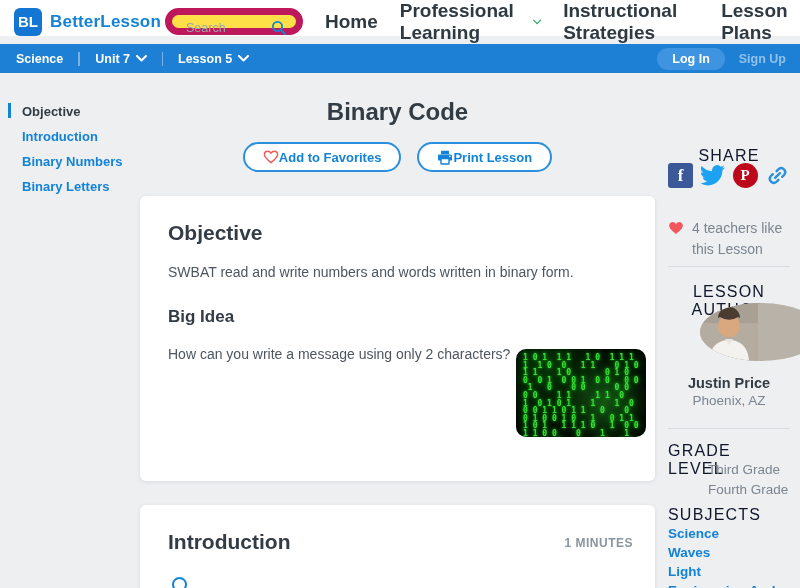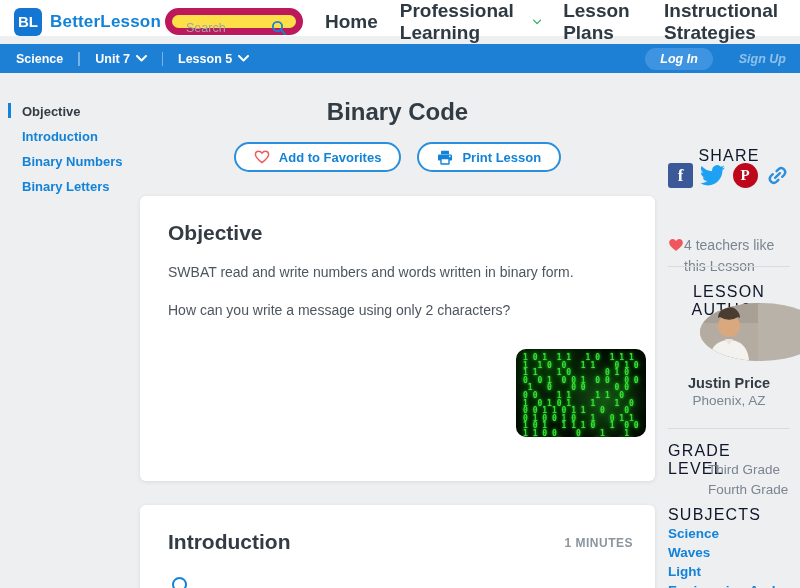--- a/index.html
+++ b/index.html
@@ -20,36 +20,36 @@
   .search .mag { position:absolute; right:9px; top:5px; }
   .topnav { position:absolute; left:325px; top:0; height:44px; display:flex; align-items:center; gap:22px; }
   .topnav .nav-item { font-size:19px; font-weight:bold; color:#2f3942; display:flex; align-items:center; gap:7px; cursor:pointer; }
 
   
   .bluebar { position:absolute; top:44px; left:0; width:800px; height:29px; background:#1e80d5;
              display:flex; align-items:center; }
   .crumb { color:#fff; font-size:12.5px; font-weight:bold; display:flex; align-items:center; gap:6px; padding:0 15px; cursor:pointer; }
   .crumb:first-child { padding-left:16px; }
   .crumb-sep { width:1px; height:14px; background:rgba(255,255,255,.4); }
-  .auth { position:absolute; right:10px; top:0; height:29px; display:flex; align-items:center; gap:26px;font-style:italic; }
+  .auth { position:absolute; right:10px; top:0; height:29px; display:flex; align-items:center; gap:14px; }
   .login-pill { background:#3f94e2; border-radius:12px; padding:4px 15px; color:#fff; font-size:12.5px; font-weight:bold; cursor:pointer; }
   .signup { color:rgba(255,255,255,.5); font-size:12.5px; font-weight:bold; margin-right:4px; cursor:pointer; }
 
   
   .lesson-nav { position:absolute; left:8px; top:99px; width:130px; }
   .lnav-item { position:relative; padding:5px 0 5px 14px; font-size:13px; font-weight:bold; color:#1383d8; cursor:pointer; }
   .lnav-item.active { color:#333c44; }
   .lnav-item.active::before { content:""; position:absolute; left:0; top:4px; width:3px; height:15px; background:#1383d8; }
 
   
   .page-title { position:absolute; left:140px; top:98px; width:515px; text-align:center;
                 font-size:24px; font-weight:bold; color:#323c44; }
   .actions { position:absolute; left:140px; top:142px; width:515px; display:flex; justify-content:center; gap:16px; }
   .pill-btn { height:30px; background:#fff; border:2px solid #2a8fdd; border-radius:16px; display:flex;
-              align-items:center; gap:9px; padding:0 18px; color:#1383d8; font-size:13px; font-weight:bold; cursor:pointer; }
+              align-items:center; padding:0 18px; color:#1383d8; font-size:13px; font-weight:bold; cursor:pointer; }
 
   .card { position:absolute; left:140px; width:515px; background:#fff; border-radius:6px;
           box-shadow:0 1px 4px rgba(40,50,60,.10); }
   .objective-card { top:196px; height:285px; }
   .card h2 { font-size:21px; font-weight:bold; color:#333c44; margin:25px 0 0 28px; }
   .card p  { font-size:14px; line-height:22px; color:#4d565f; margin:16px 28px 0 28px; width:430px; }
   .card h3 { font-size:17px; font-weight:bold; color:#333c44; margin:24px 0 0 28px; }
 
   .binary-img { position:absolute; left:376px; top:153px; width:130px; height:88px; border-radius:10px;
                 overflow:hidden; padding:5px 7px;
@@ -71,21 +71,21 @@
   .meta .blk { position:absolute; left:0; width:122px; }
   .side-head { font-size:16px; font-weight:normal; color:#0f172a; letter-spacing:1.2px; }
   .centered { text-align:center; }
   .share-head { top:147px; }
   .share-icons { top:163px; display:flex; justify-content:space-between; align-items:center; }
   .sicon { width:25px; height:25px; display:flex; align-items:center; justify-content:center; cursor:pointer; }
   .fb { background:#3b5998; border-radius:3px; color:#fff; font-weight:bold; font-size:17px;
         font-family:"Liberation Serif",serif; }
   .pin { background:#bd081c; border-radius:50%; color:#fff; font-weight:bold; font-size:15px;
          font-family:"Liberation Serif",serif; }
-  .likes { top:235px; display:flex; }
+  .likes { top:218px; display:flex; gap:8px; }
   .likes svg { flex:none; margin-top:3px; }
   .likes span { font-size:14px; line-height:21px; color:#7b858f; }
   .hr1 { top:266px; } .hr2 { top:428px; }
   .side-hr { border:none; border-top:1px solid #d9dcdf; width:122px; }
   .author-head { top:283px; }
   .avatar { top:303px; left:32px !important; width:58px; height:58px; border-radius:50%; overflow:hidden; background:#b9b2a8; }
   .author-name { top:375px; font-size:14.5px; font-weight:bold; color:#333c44; }
   .author-loc { top:393px; font-size:13.5px; color:#7b858f; }
   .grade-head { top:442px; }
   .g1 { top:462px; } .g2 { top:482px; }
@@ -115,24 +115,24 @@
       <div class="nav-item">
         <span>Home</span>
       </div>
       <div class="nav-item">
         <span>Professional Learning</span>
         <svg width="13" height="8" viewBox="0 0 13 8">
           <polyline points="1,1 6.5,6.5 12,1" fill="none" stroke="#27ae60" stroke-width="2" stroke-linecap="round" stroke-linejoin="round"></polyline>
         </svg>
       </div>
       <div class="nav-item">
+        <span>Instructional Strategies</span>
+      </div>
+      <div class="nav-item">
         <span>Lesson Plans</span>
-      </div>
-      <div class="nav-item">
-        <span>Instructional Strategies</span>
       </div>
     </nav>
   </header>
 
   <div class="bluebar">
     <div class="crumb">
       <span>Science</span>
     </div>
     <div class="crumb-sep"></div>
     <div class="crumb-sep"></div>
@@ -178,20 +178,21 @@
         <rect x="4" y="8.6" width="8" height="5.4" rx="0.5" fill="#fff" stroke="#1383d8" stroke-width="1.4"></rect>
         <circle cx="12.8" cy="6.4" r="0.8" fill="#fff"></circle>
       </svg>
       <span>Print Lesson</span>
     </div>
   </div>
 
   <article class="card objective-card">
     <h2>Objective</h2>
     <p>SWBAT read and write numbers and words written in binary form.</p>
+    <h3>Big Idea</h3>
     <p>How can you write a message using only 2 characters?</p>
     <div class="binary-img">
         <div>1 0 1  1 1   1 0  1 1 1</div>
         <div>1  1 0  0   1 1    0 1 0</div>
         <div>1 1    1 0       0 1 0</div>
         <div>0  0 1  0 0 1  0 0   0 0</div>
         <div> 1   0    0 0      0 0</div>
         <div>0 0    1 1     1 1  0</div>
         <div>1  0 1 0 1    1    1  0</div>
         <div>0 0 1 1 0 1 1   0    0</div>

